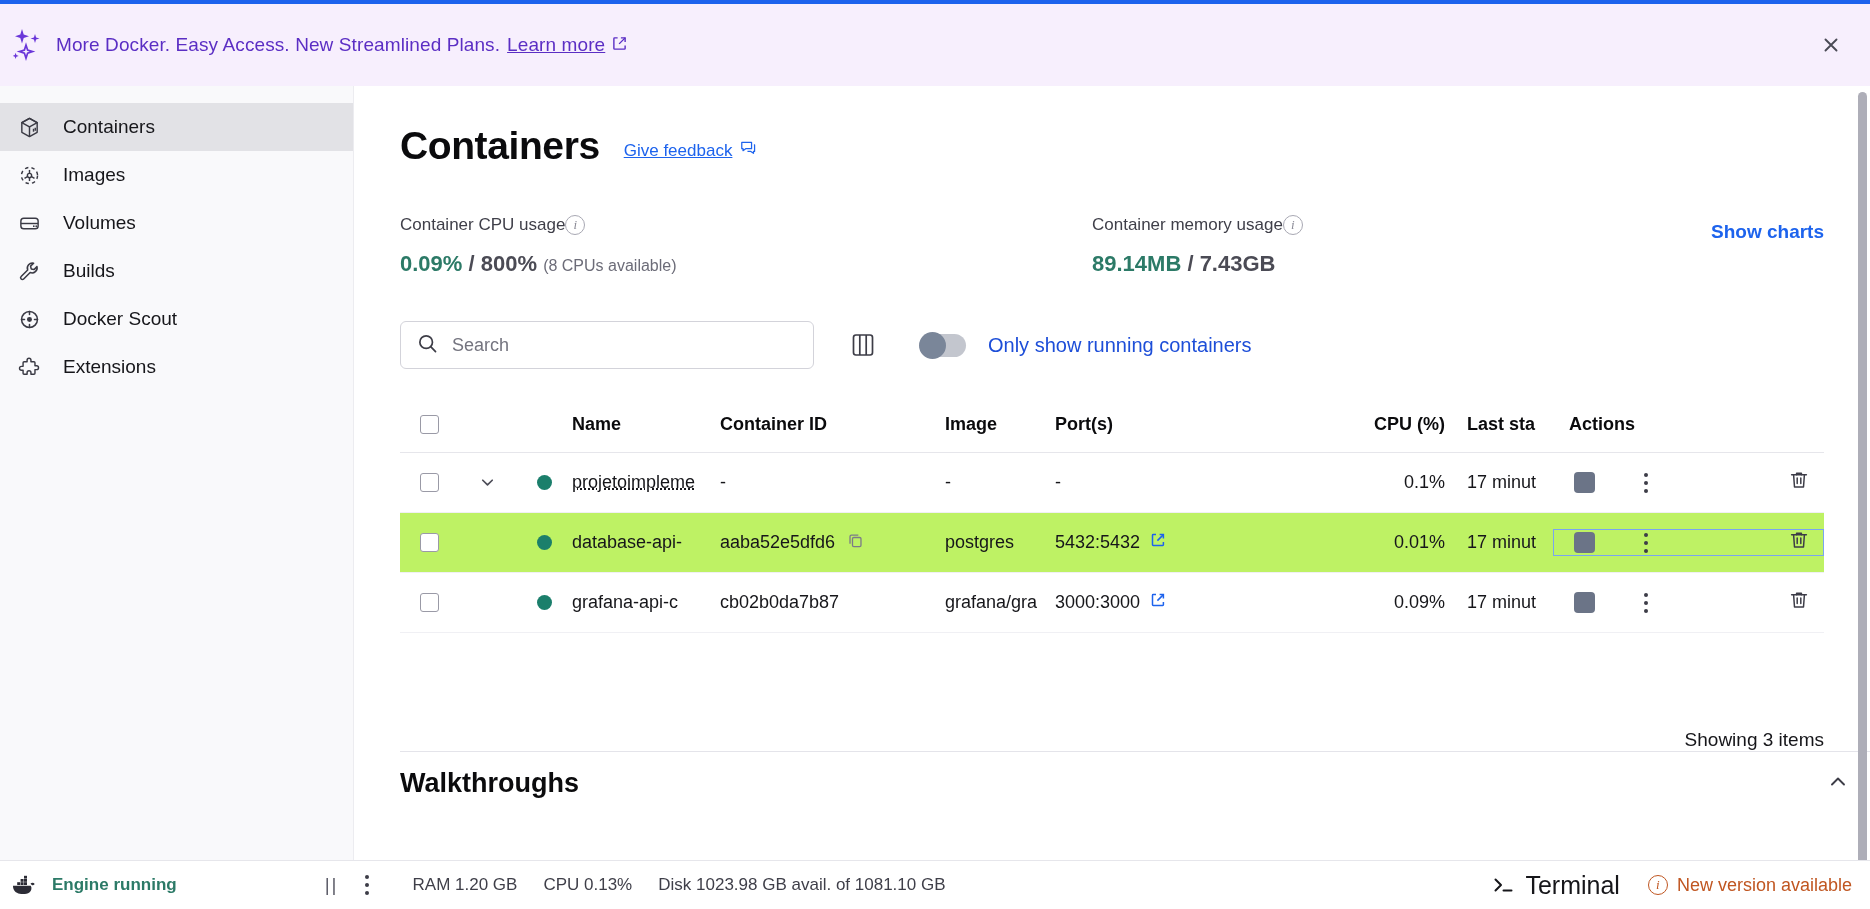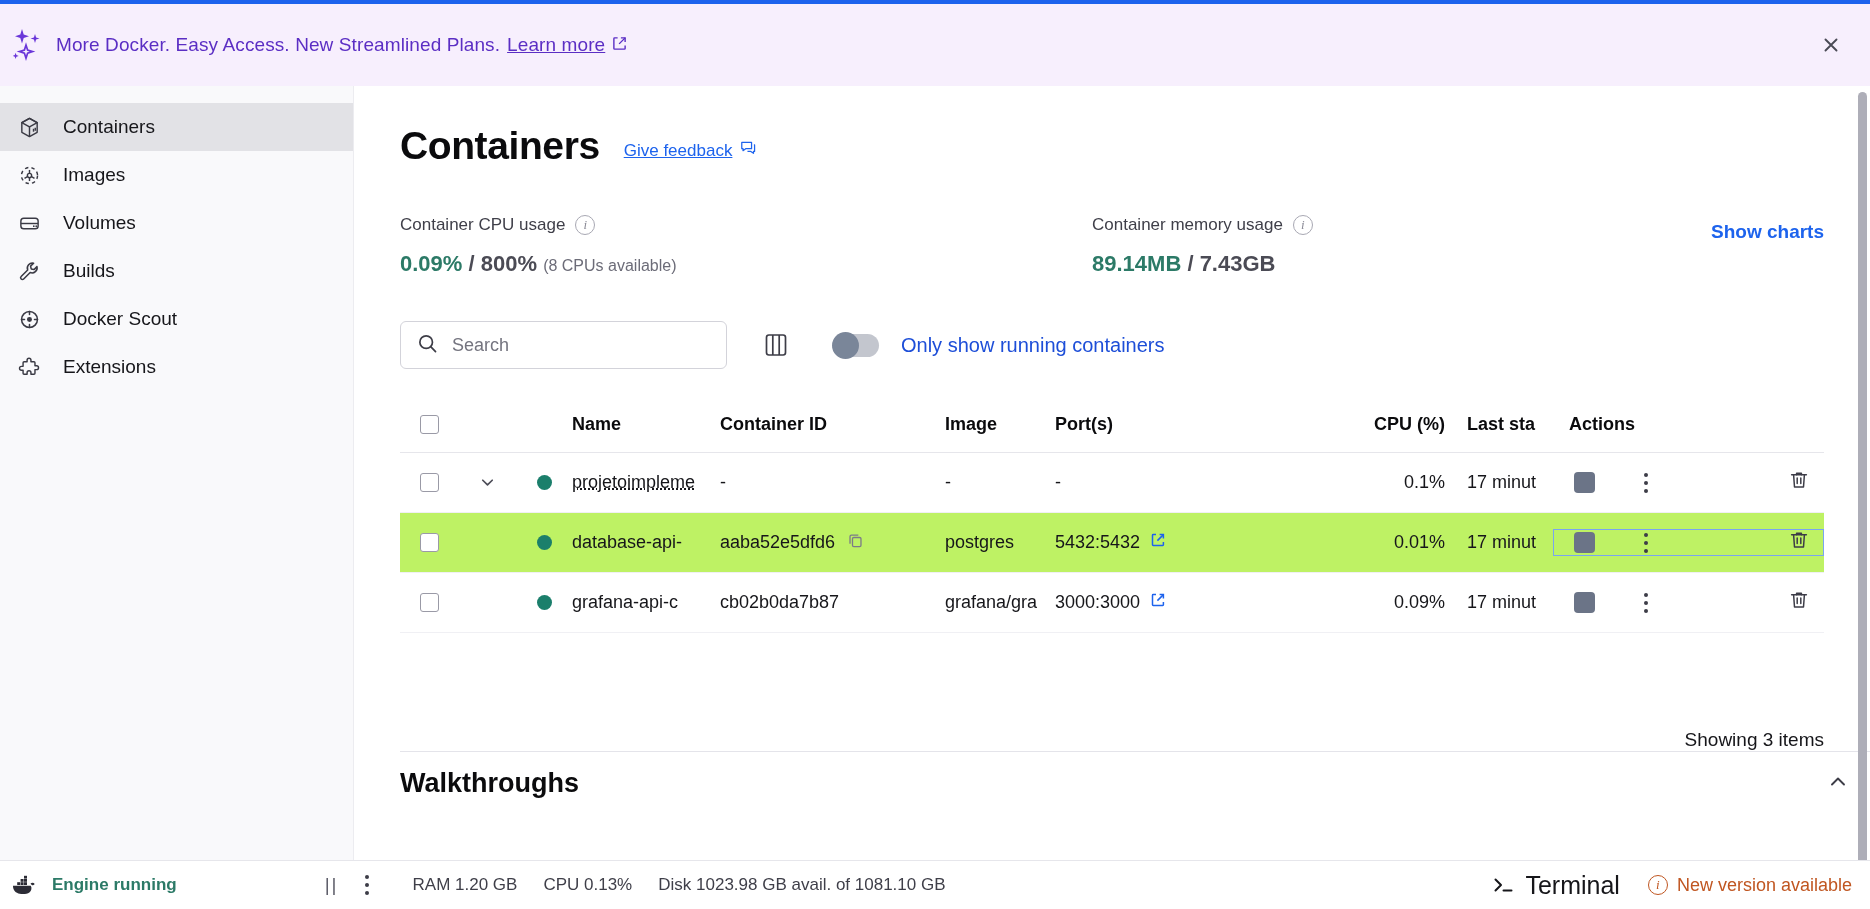--- a/index.html
+++ b/index.html
@@ -60,39 +60,39 @@
   .page-title { font-size: 39px; font-weight: 700; color: #0b0b0d; letter-spacing: -.4px; }
   .feedback {
     font-size: 17px; color: #1d63ed; text-decoration: underline;
     display: inline-flex; align-items: center; gap: 8px; cursor: pointer; padding-bottom: 7px;
   }
 
   
   .stats { display: flex; align-items: flex-start; margin-top: 47px; padding-right: 46px; }
   .stat { }
   .stat.cpu { width: 692px; }
-  .stat-label { font-size: 17px; color: #3f3f49; display: flex; align-items: center; gap: 10px; }
+  .stat-label { font-size: 17px; color: #3f3f49; display: flex; align-items: center; }
   .info-dot {
     width: 20px; height: 20px; border-radius: 50%;
     border: 1px solid #a8a8b3; color: #8b8b97;
     font-size: 13px; font-style: italic; font-family: "Liberation Serif", serif;
     display: inline-flex; align-items: center; justify-content: center; cursor: pointer;
   }
   .stat-value { margin-top: 16px; font-size: 22px; color: #2c7a67; font-weight: 600; }
   .stat-value .unit { color: #4b4b55; font-weight: 600; }
   .stat-value .sub { color: #6c6c78; font-size: 16px; font-weight: 400; }
   .show-charts {
     margin-left: auto; font-size: 19px; color: #1d63ed; font-weight: 700;
     cursor: pointer; padding-top: 6px; white-space: nowrap;
   }
 
   
   .filters { display: flex; align-items: center; gap: 28px; margin-top: 44px; }
   .search {
-    width: 327px; height: 48px; border: 1px solid #d3d3da; border-radius: 6px;
+    width: 414px; height: 48px; border: 1px solid #d3d3da; border-radius: 6px;
     display: flex; align-items: center; gap: 14px; padding: 0 16px; background: #fff; cursor: text;
   }
   .search .ph { font-size: 18px; color: #74747f; }
   .col-btn { width: 42px; height: 42px; display: flex; align-items: center; justify-content: center; cursor: pointer; color: #3d3d47; }
   .toggle-wrap { display: flex; align-items: center; gap: 22px; margin-left: 8px; }
   .toggle {
     width: 46px; height: 23px; border-radius: 12px; background: #c3c6ce;
     position: relative; cursor: pointer;
   }
   .toggle .knob {

